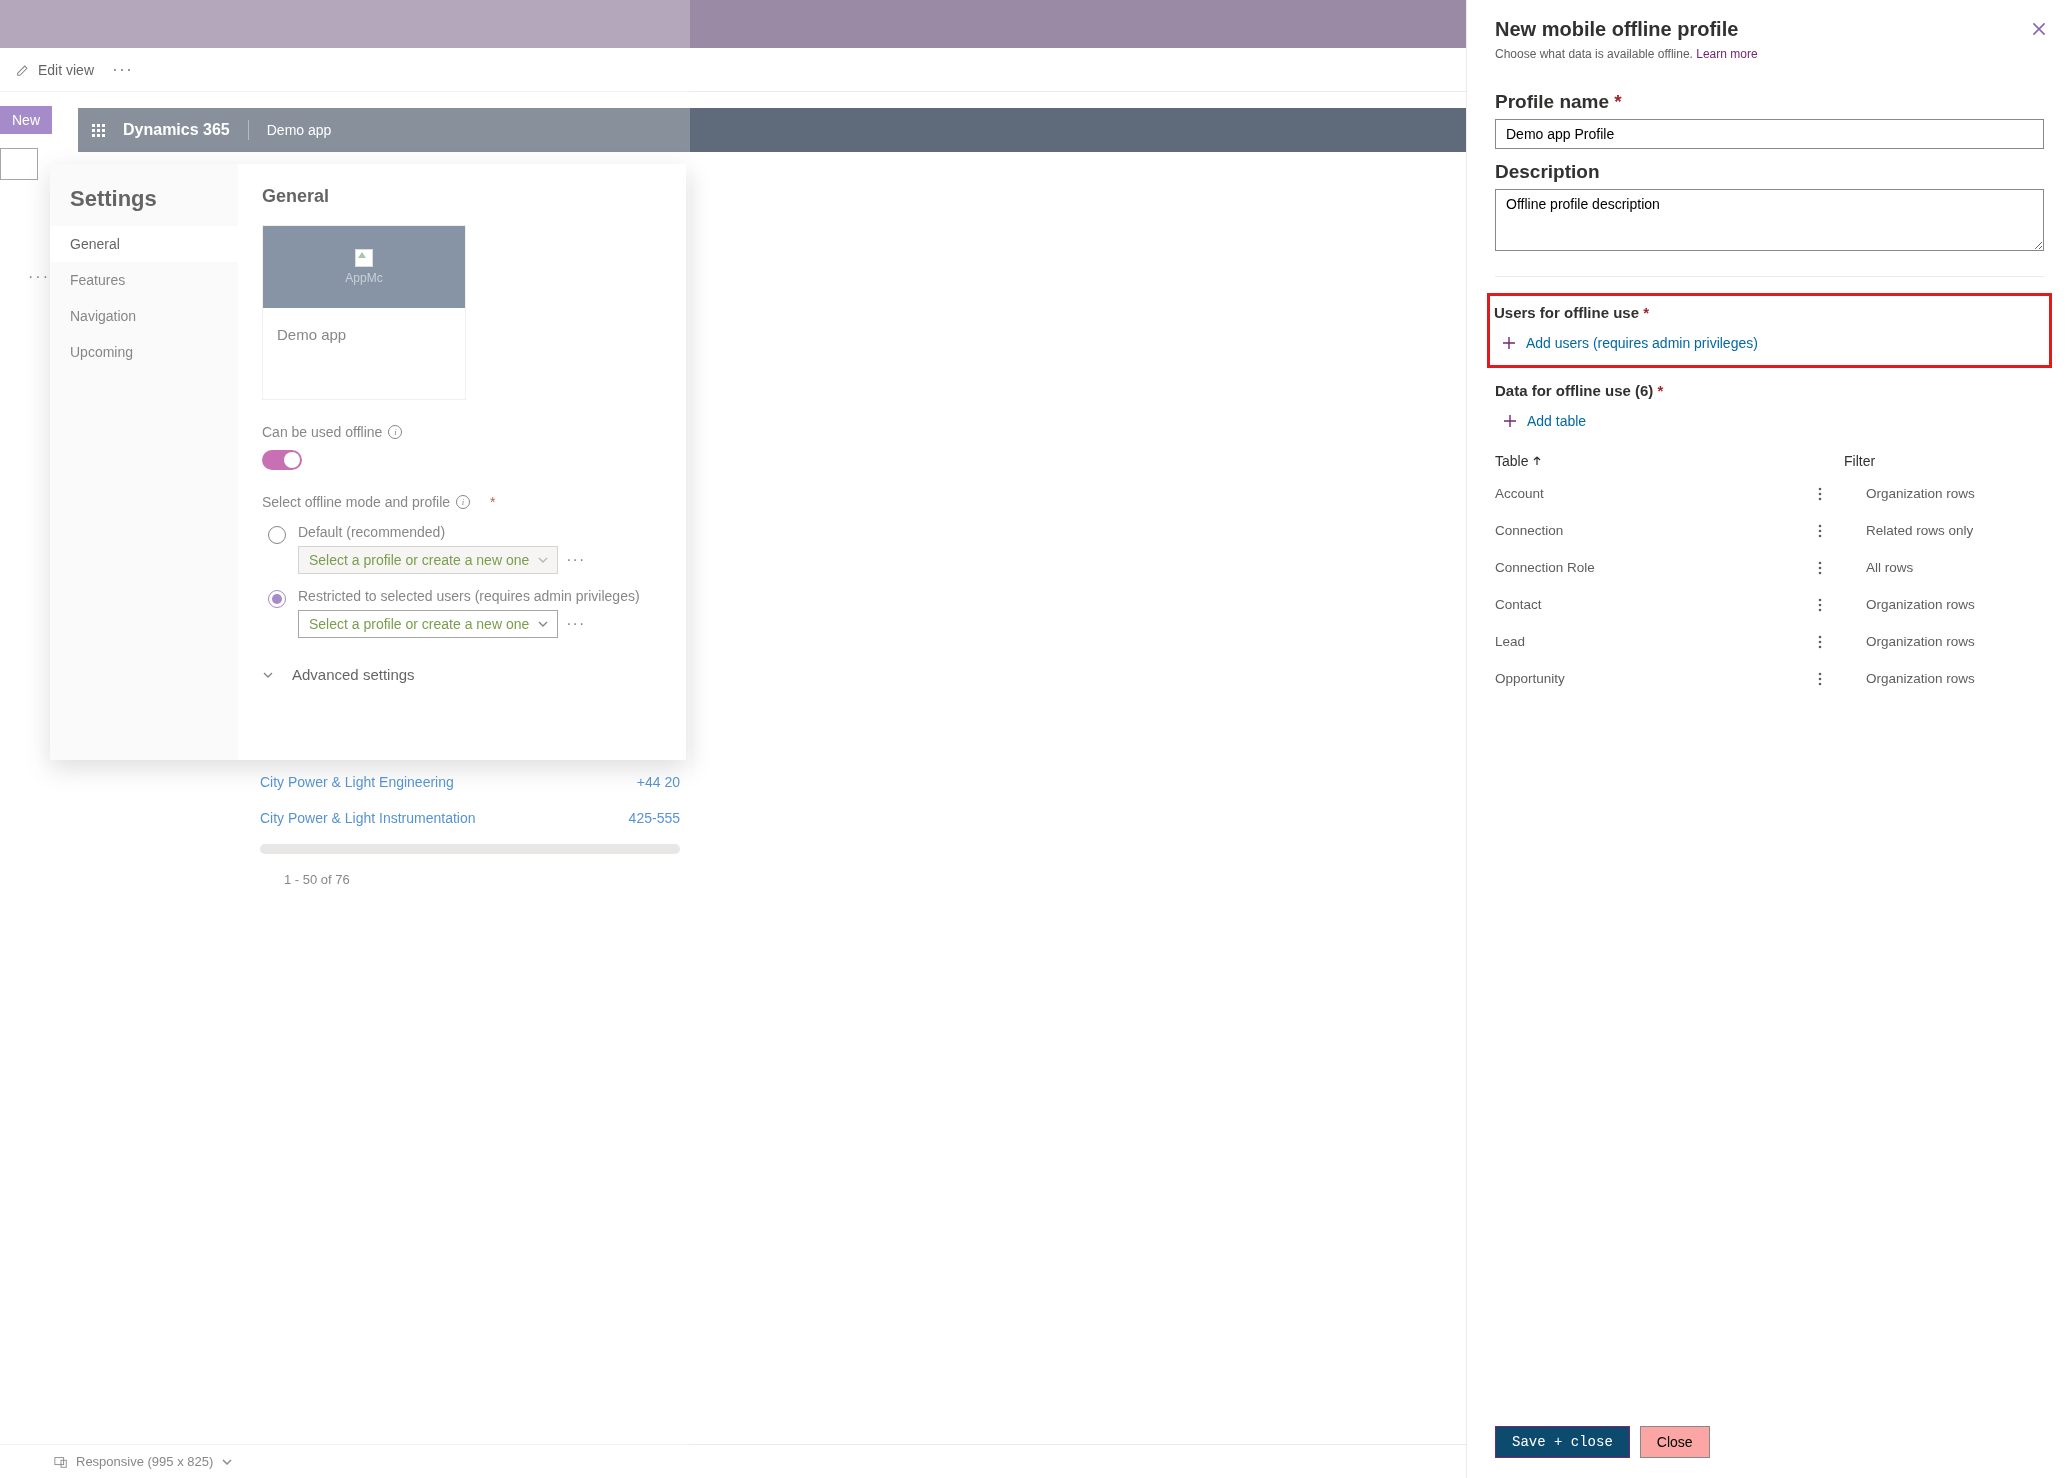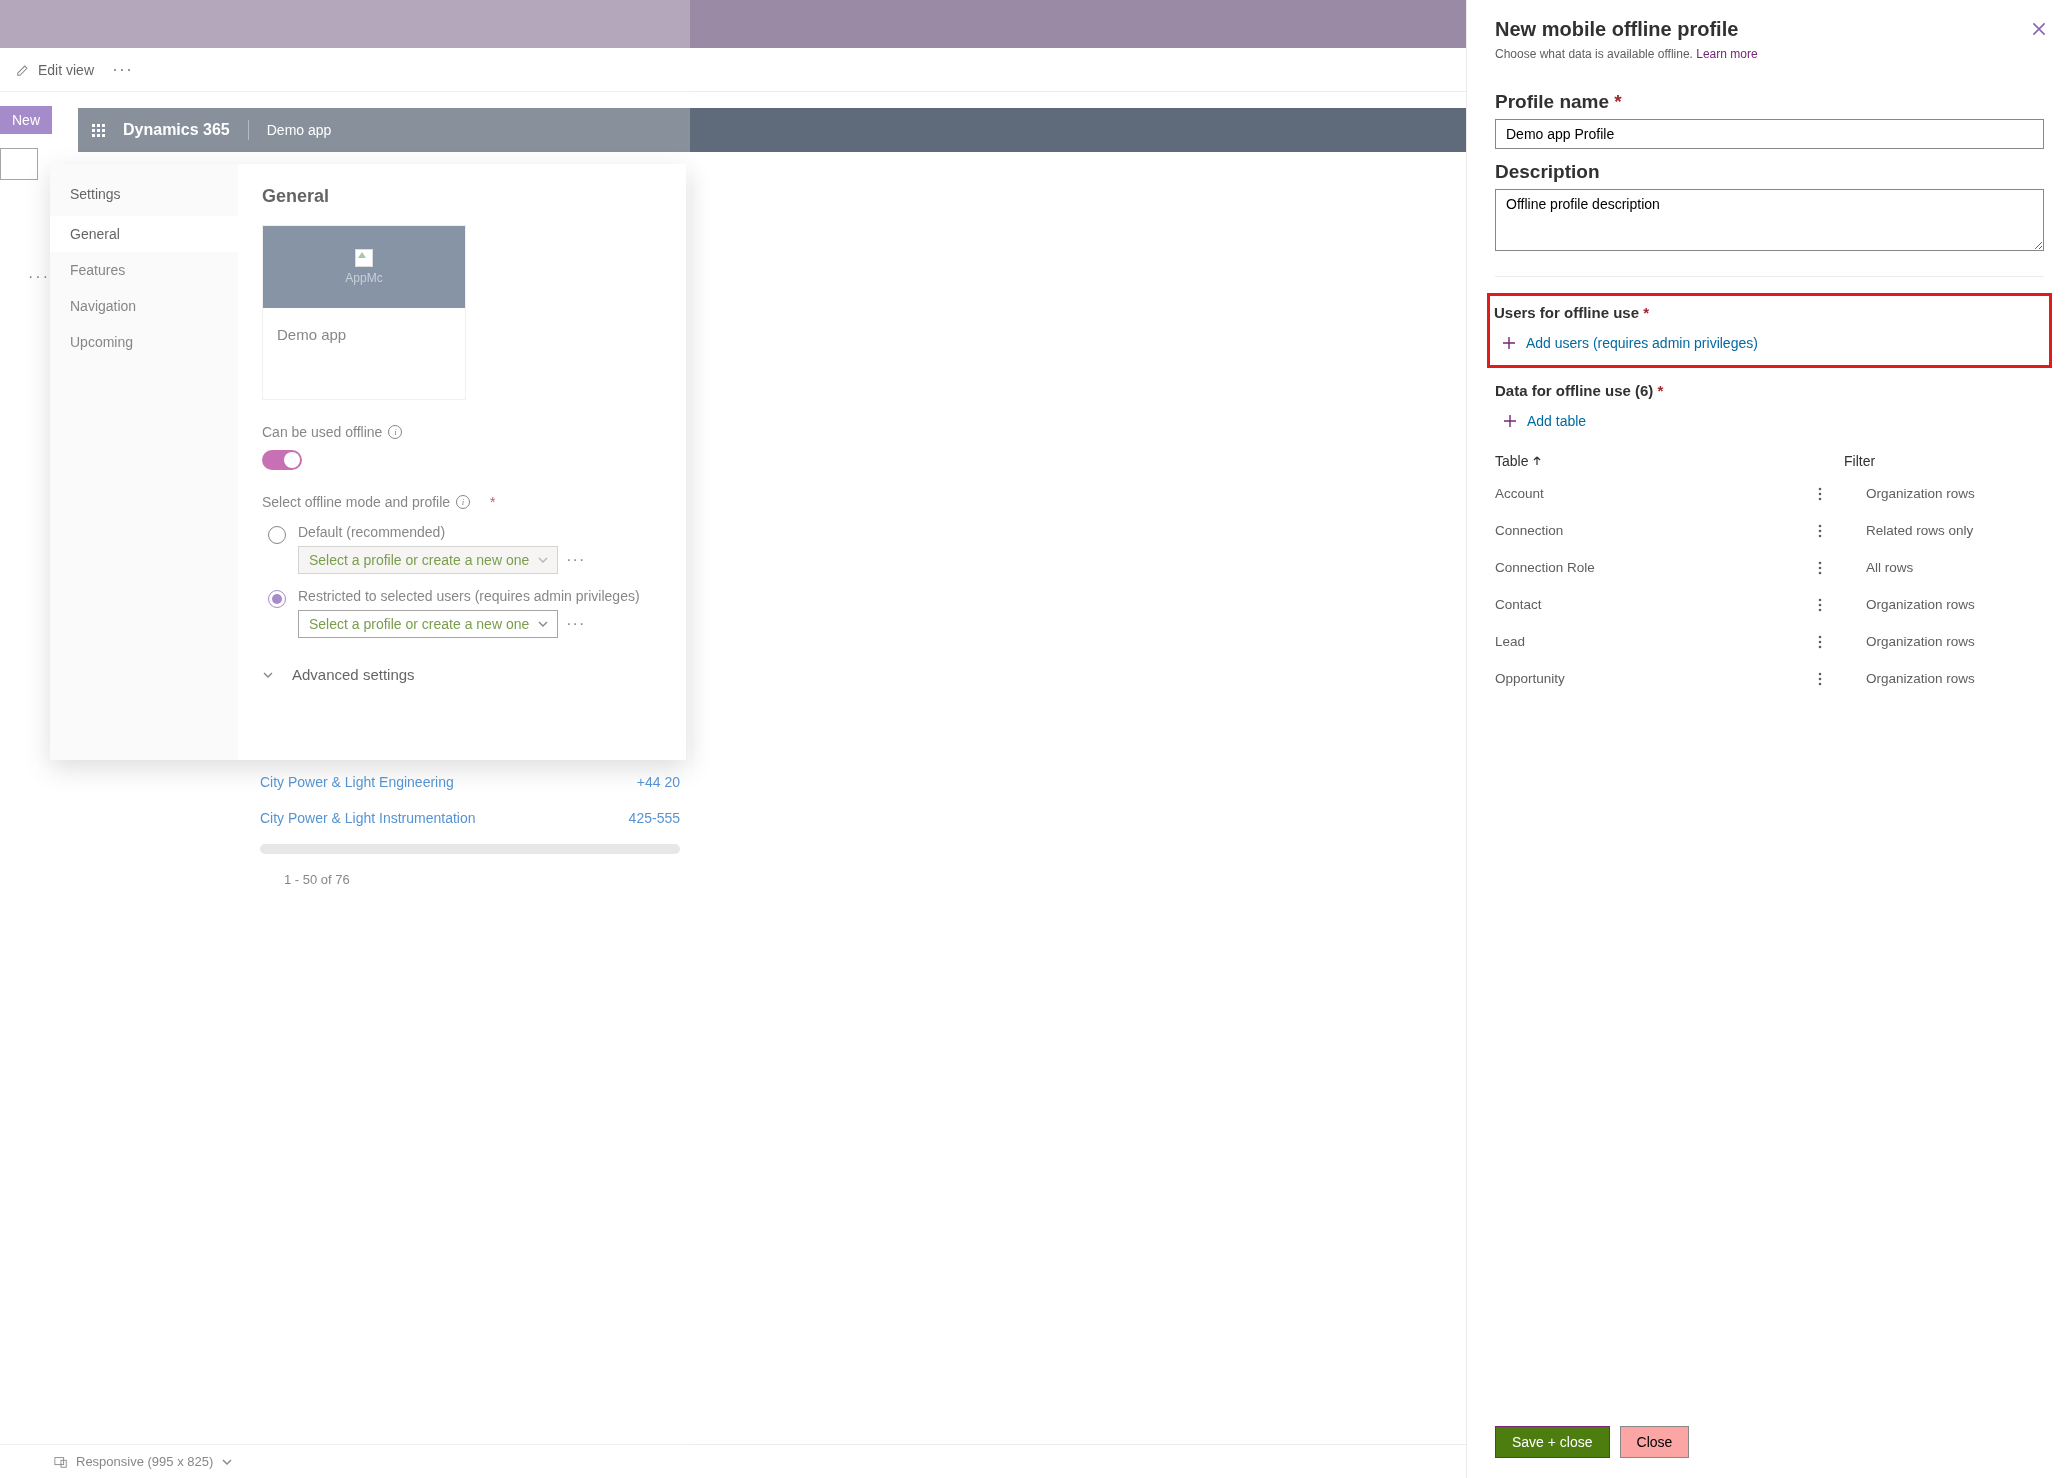--- a/index.html
+++ b/index.html
@@ -16,21 +16,21 @@
 
 .app-header { position: absolute; top: 108px; left: 78px; right: 0; height: 44px; background: #5f6b7a; color: #fff; display: flex; align-items: center; padding: 0 14px; gap: 18px; }
 .waffle { display: grid; grid-template-columns: repeat(3,3px); grid-template-rows: repeat(3,3px); gap: 2px; }
 .waffle span { background: #fff; }
 .app-header .brand { font-weight: 600; font-size: 16px; }
 .app-header .sep { width: 1px; height: 20px; background: rgba(255,255,255,0.4); }
 .app-header .appname { font-size: 14px; }
 
 .settings-panel { position: absolute; top: 164px; left: 50px; width: 636px; height: 596px; background: #fff; box-shadow: 0 8px 24px rgba(0,0,0,0.18); display: flex; }
 .settings-side { width: 188px; background: #f8f8f8; }
-.settings-side h2 { font-size: 14px; font-weight: 400; padding: 22px 20px 14px; }
+.settings-side h2 { font-size: 22px; font-weight: 700; padding: 22px 20px 14px; }
 .settings-side .nav-item { padding: 10px 20px; font-size: 14px; color: #605e5c; cursor: pointer; }
 .settings-side .nav-item.active { background: #fff; color: #323130; }
 
 .settings-main { flex: 1; padding: 22px 24px; overflow: auto; }
 .settings-main h3 { font-size: 18px; font-weight: 600; margin-bottom: 18px; }
 .app-card { width: 204px; border: 1px solid #edebe9; }
 .app-card-top { height: 82px; background: #5e7089; display: flex; align-items: center; justify-content: center; flex-direction: column; }
 .app-card-top .imgph { width: 18px; height: 18px; border: 1px solid #d0d0d0; background: #fff; position: relative; }
 .app-card-top .imgph::after { content: ""; position: absolute; top: 2px; left: 2px; width: 0; height: 0; border-left: 4px solid transparent; border-right: 4px solid transparent; border-bottom: 6px solid #8bb58b; }
 .app-card-top .lbl { color: #b8c0cc; font-size: 12px; margin-top: 4px; }
@@ -100,21 +100,21 @@
 .tbl-head .col-t { flex: 1; display: flex; align-items: center; gap: 4px; }
 .tbl-head .col-f { width: 200px; }
 .tbl-row { display: flex; align-items: center; padding: 11px 0; font-size: 13.5px; color: #605e5c; }
 .tbl-row .col-t { flex: 1; }
 .tbl-row .col-m { width: 48px; text-align: center; }
 .tbl-row .col-f { width: 178px; }
 .vdots { width: 14px; cursor: pointer; }
 
 .rp-foot { padding: 14px 28px 20px; display: flex; gap: 10px; border-top: 1px solid #fff; }
 .btn { padding: 7px 16px; font-size: 14px; border: 1px solid #8a8886; background: #fca5a5; cursor: pointer; }
-.btn.primary { background: #4d7c0f; color: #fff; border-color: #742774; }
+.btn.primary { background: #0c4a6e; color: #fff; border-color: #742774; font-family: Liberation Mono, monospace; }
 
 svg { display: block; }
 </style>
 </head>
 <body>
 
 <div class="top-bar"></div>
 
 <div class="edit-bar">
   <span>

